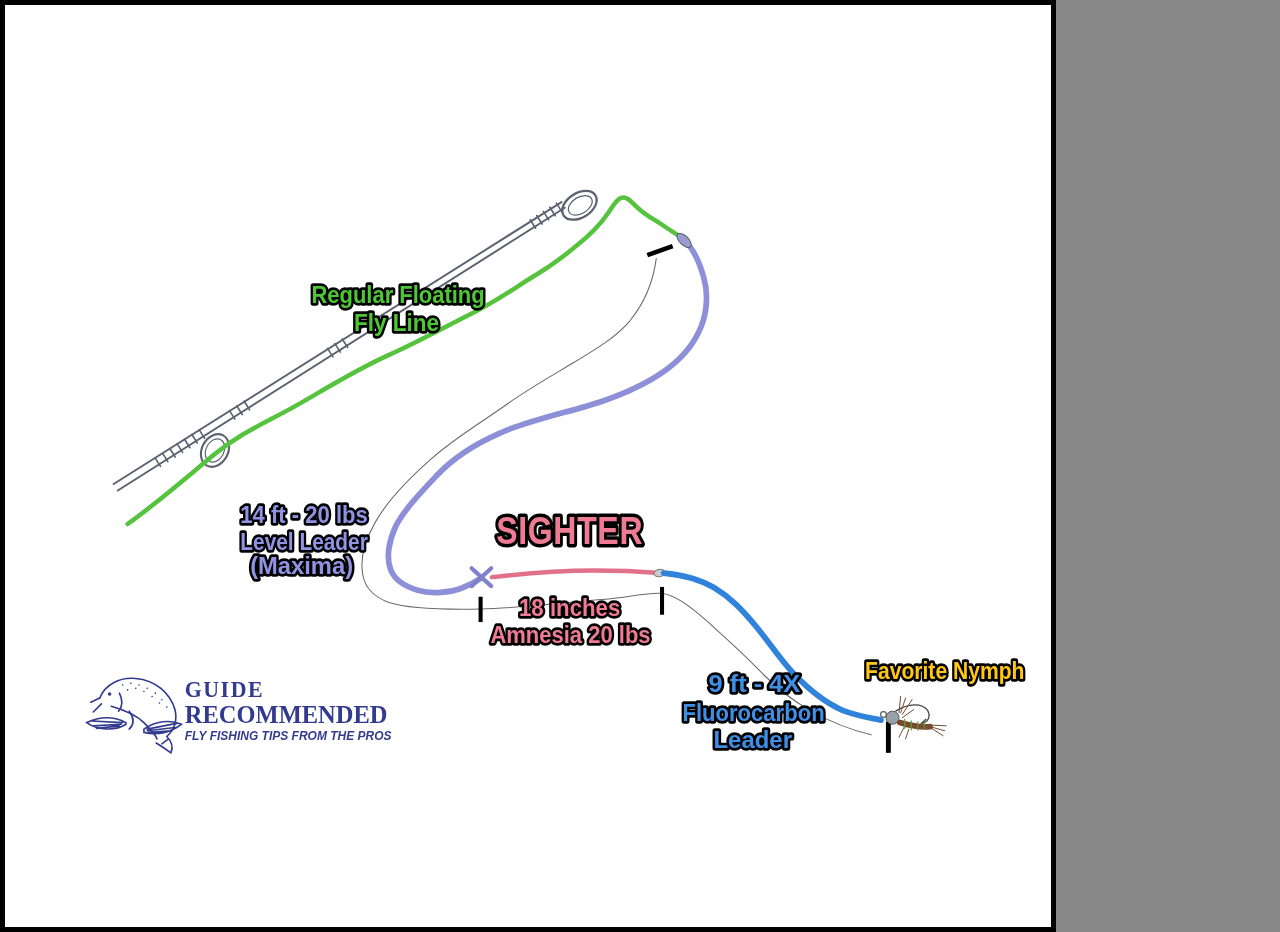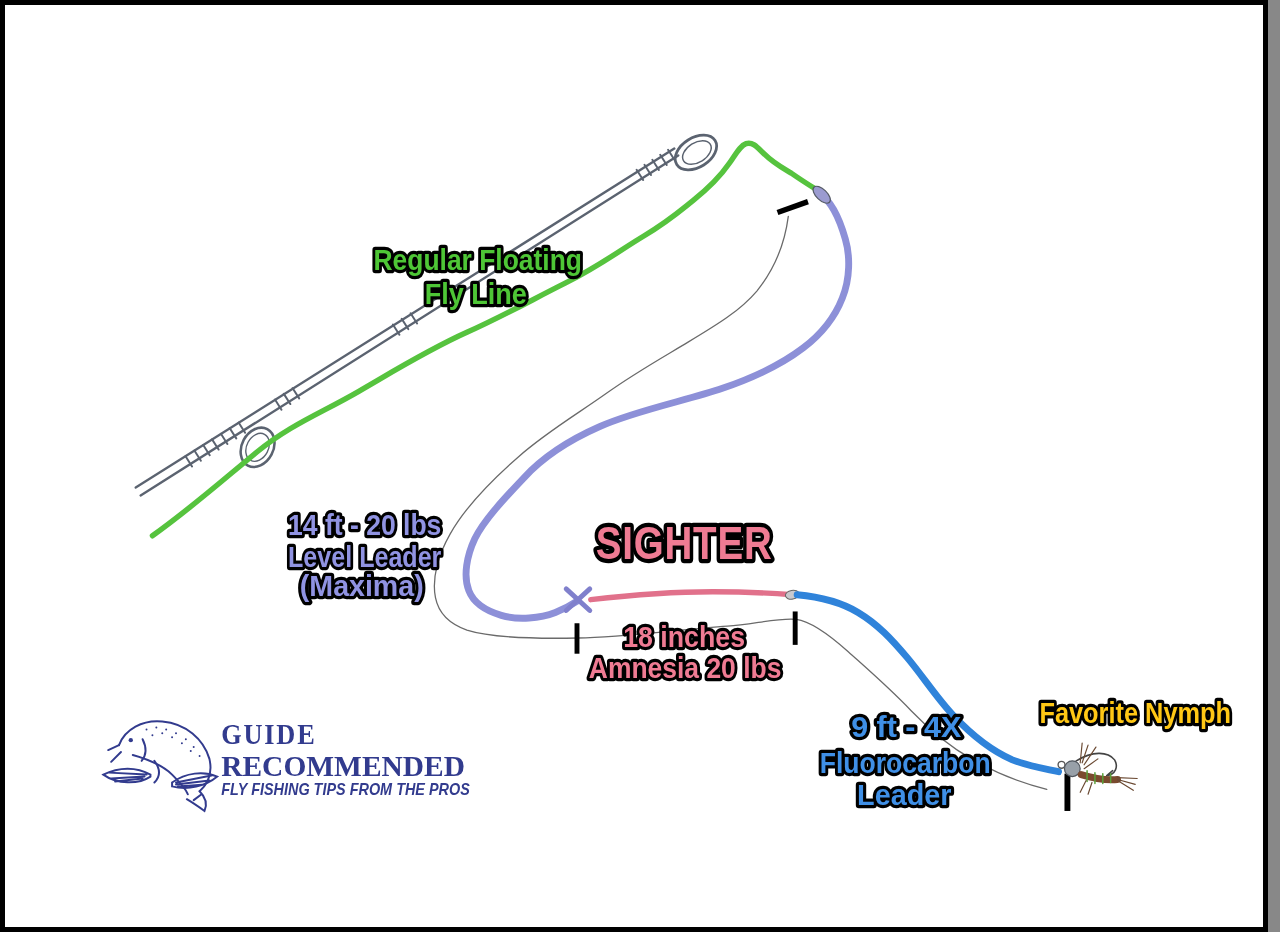--- a/index.html
+++ b/index.html
@@ -1,17 +1,17 @@
 <!DOCTYPE html>
 <html><head>
 <meta charset="utf-8">
 <style>
   html,body { margin:0; padding:0; background:#888; }
   #canvas {
-    position:relative; width:1268px; height:932px;
+    position:relative; width:1056px; height:932px;
     background:#ffffff; border:5px solid #000000; box-sizing:border-box;
     overflow:hidden; font-family:"Liberation Sans", sans-serif;
   }
   #art { position:absolute; left:0; top:0; width:100%; height:100%; }
   text { user-select:none; }
   .outlined {
     font-family:"Liberation Sans", sans-serif;
     font-weight:bold;
     paint-order: stroke;
     stroke:#000000; stroke-linejoin:round; stroke-linecap:round;

